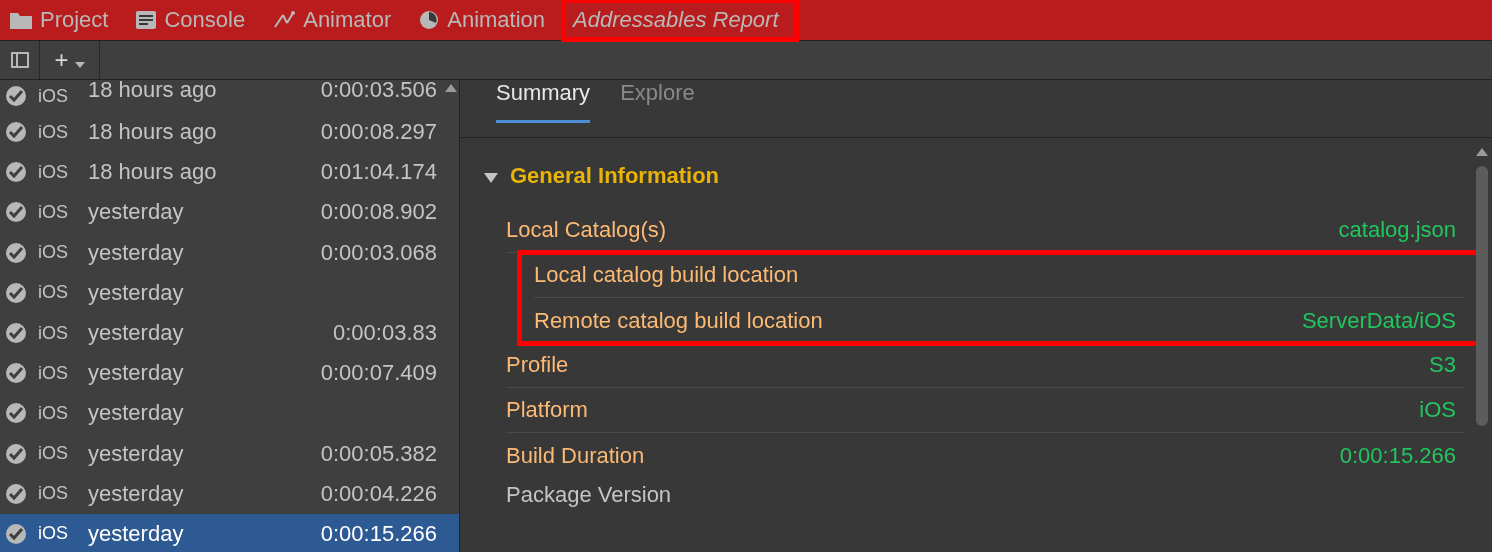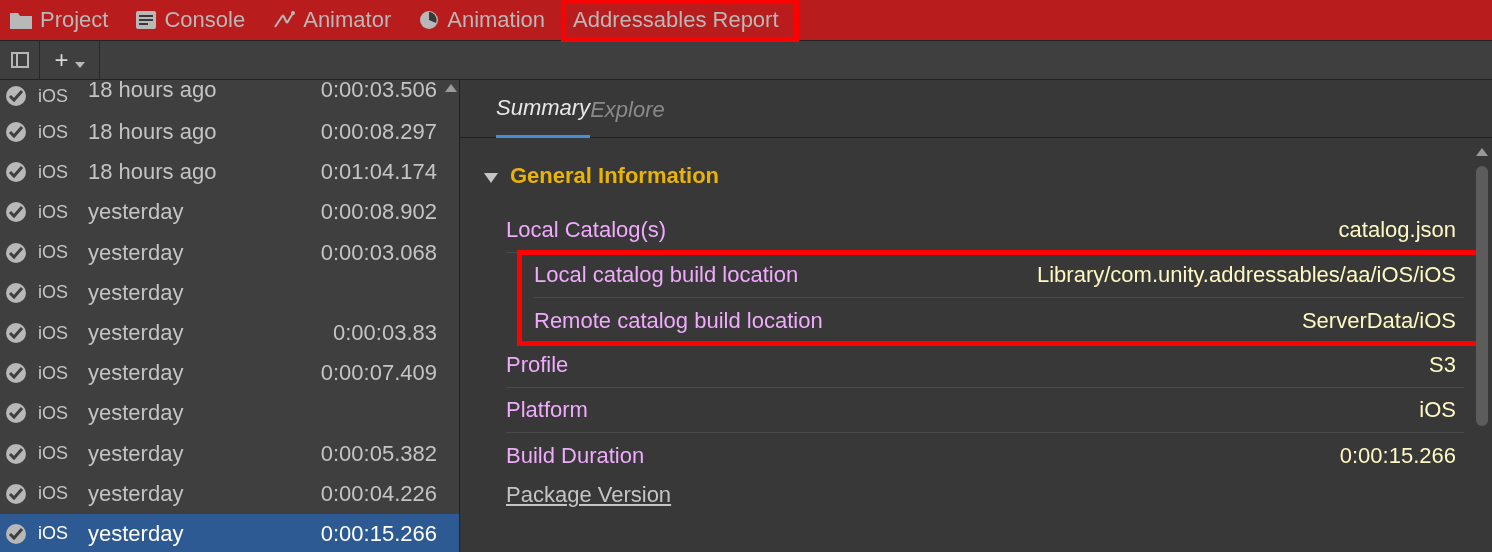--- a/index.html
+++ b/index.html
@@ -24,20 +24,21 @@
     gap: 8px;
     padding: 0 18px 0 10px;
     color: #b8b8b8;
     cursor: pointer;
     white-space: nowrap;
   }
   .tab .icon { display: flex; align-items: center; justify-content: center; }
   .tab.highlight {
     outline: 5px solid #ff0000;
     outline-offset: -3px;
+    font-style: italic;
   }
   .toolbar {
     height: 40px;
     background: #3f3f3f;
     display: flex;
     align-items: center;
     border-top: 1px solid #232323;
     border-bottom: 1px solid #232323;
   }
   .toolbar .tb-icon {
@@ -111,24 +112,24 @@
   .right-panel {
     flex: 1;
     display: flex;
     flex-direction: column;
     background: #383838;
     position: relative;
   }
   .right-tabs {
     height: 58px;
     display: flex;
-    align-items: flex-end;
+    align-items: flex-start;
+    gap: 30px;
     padding: 0 0 0 36px;
     border-bottom: 1px solid #222;
-    font-style: italic;
   }
   .right-tab {
     padding: 0 0 14px 0;
     color: #8a8a8a;
     cursor: pointer;
     font-size: 22px;
   }
   .right-tab.active {
     color: #e8e8e8;
     border-bottom: 3px solid #4a8fd6;
@@ -156,22 +157,22 @@
   }
   .info-row {
     display: flex;
     justify-content: space-between;
     align-items: center;
     height: 45px;
     border-bottom: 1px solid #4a4a4a;
     padding: 0 8px 0 0;
   }
   .info-row:last-of-type { border-bottom: none; }
-  .info-row .label { color: #f0abfc; }
-  .info-row .value { color: #fef9c3; }
+  .info-row .label { color: #fdba74; }
+  .info-row .value { color: #22c55e; }
   .highlight-group {
     outline: 5px solid #ff0000;
     outline-offset: -2px;
     margin-left: 14px; padding-left: 14px;
     margin-right: -16px; padding-right: 16px;
   }
   .scrollbar-right {
     position: absolute;
     top: 58px;      
     right: 2px;
@@ -192,21 +193,20 @@
     border-radius: 6px;
   }
   .partial-bottom {
     height: 30px;
     overflow: hidden;
     display:flex; justify-content:space-between; align-items:flex-start;
     padding: 4px 8px 0 0;
     color:#c4c4c4;
     border-top: none;
     margin-left: 28px;
-    text-decoration: underline;
   }
 </style>
 </head>
 <body>
 
 <div class="tab-bar">
   <div class="tab">
     <span class="icon">
       <svg width="22" height="18" viewBox="0 0 22 18">
           <path fill="#b8b8b8" d="M0 2h8l2 3h12v13H0z"></path>
@@ -427,21 +427,20 @@
 
       <div class="info-table">
         <div class="info-row">
           <span class="label">Local Catalog(s)</span>
           <span class="value">catalog.json</span>
         </div>
 
         <div class="highlight-group">
           <div class="info-row">
             <span class="label">Local catalog build location</span>
-            <span class="value">Library/com.unity.addressables/aa/iOS/iOS</span>
           </div>
           <div class="info-row" style="border-bottom:none">
             <span class="label">Remote catalog build location</span>
             <span class="value">ServerData/iOS</span>
           </div>
         </div>
 
         <div class="info-row">
           <span class="label">Profile</span>
           <span class="value">S3</span>

